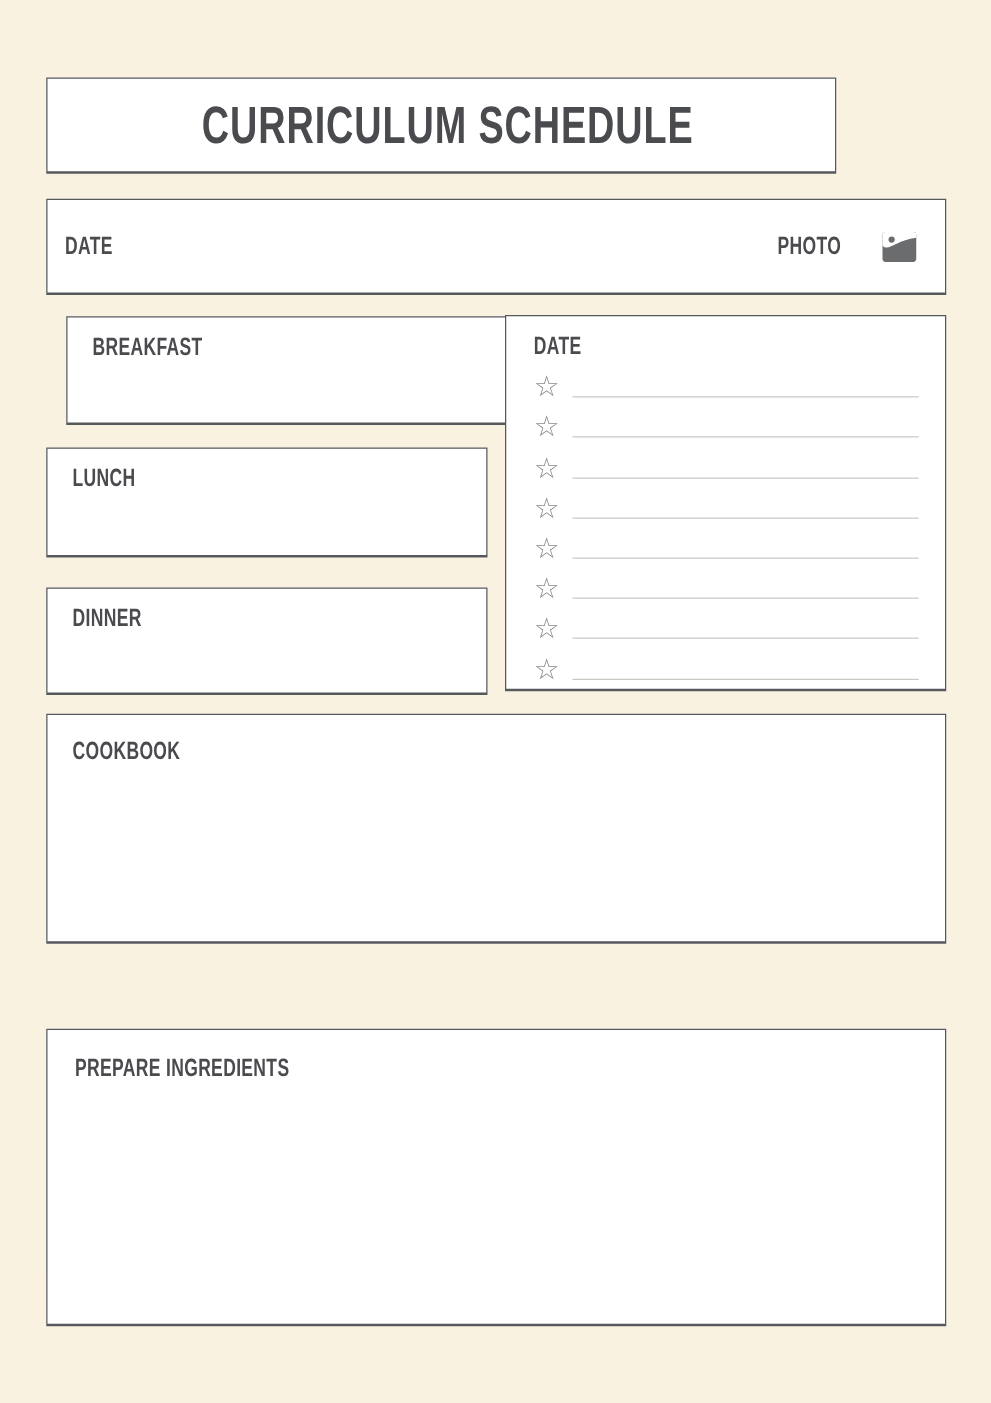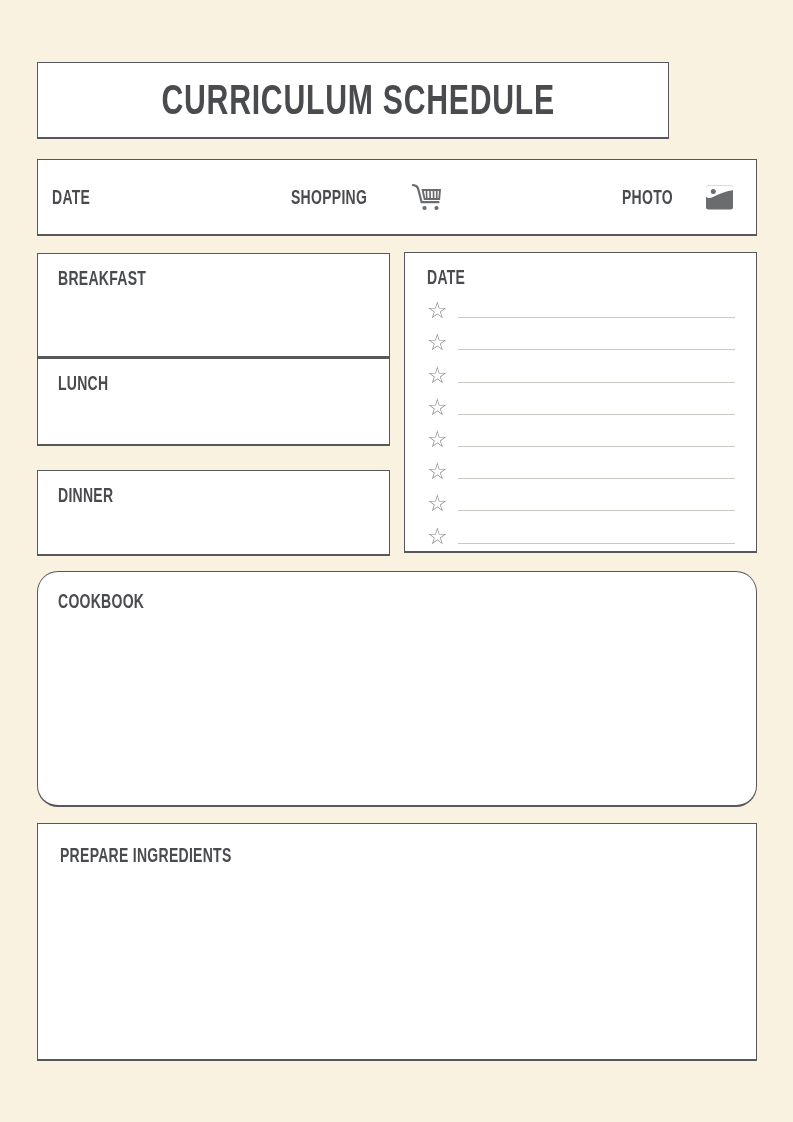--- a/index.html
+++ b/index.html
@@ -49,21 +49,21 @@
   .info-row{
     left:37px; top:159px; width:720px; height:77px;
     display:flex; align-items:center;
     padding:0 22px 0 14px;
   }
   .info-cell{flex:1; display:flex; align-items:center;}
   .info-cell.center{justify-content:center; transform:translateX(-26px);}
   .info-cell.right{justify-content:flex-end;}
   .icon-wrap{display:inline-flex; align-items:center; margin-left:10px;}
   .meal-box{left:37px; width:353px; padding:13px 0 0 20px;}
-  .meal-breakfast{top:253px; height:105px;}
+  .meal-breakfast{top:253px; height:87px;margin-left:16px;}
   .meal-lunch{top:358px; height:88px;}
   .meal-dinner{top:470px; height:86px;}
   .date-panel{
     left:404px; top:252px; width:353px; height:301px;
     padding:13px 21px 0 22px;
   }
   .checklist-rows{margin-top:3px;}
   .checklist-row{
     display:flex; align-items:flex-end;
     height:32.2px;
@@ -71,46 +71,34 @@
   .star{
     font-family:"DejaVu Sans", sans-serif;
     font-size:23px; line-height:1;
     color:var(--star);
     margin-bottom:1px;
   }
   .write-line{
     flex:1; margin-left:10px; margin-bottom:5px;
     border-bottom:1.4px solid var(--write-line);
   }
-  .cookbook-box{left:37px; top:571px; width:720px; height:236px; padding:18px 0 0 20px;border-radius:21px;}
+  .cookbook-box{left:37px; top:571px; width:720px; height:184px; padding:18px 0 0 20px;}
   .prepare-box{left:37px; top:823px; width:720px; height:238px; padding:20px 12px 0 22px;}
   svg{display:block;}
 </style>
 </head>
 <body>
 
 <section class="box title-box">
   <h1 class="page-title">CURRICULUM SCHEDULE</h1>
 </section>
 
 <section class="box info-row">
   <div class="info-cell">
     <span class="lbl">DATE</span>
-  </div>
-  <div class="info-cell center">
-    <span class="lbl">SHOPPING</span>
-    <span class="icon-wrap">
-      <svg width="33" height="30" viewBox="0 0 33 30" fill="none">
-        <path d="M3 3.2 C6.2 3.4 7.6 4.6 8.3 7.2 L11.6 20.2 L28.5 20.2" stroke="#6B6C6E" stroke-width="2.2" stroke-linecap="round" fill="none"></path>
-        <path d="M12.6 8 L30 8 L29.2 17 L14.6 17 Z" stroke="#6B6C6E" stroke-width="1.9" fill="none"></path>
-        <path d="M16.4 8 L16.8 17 M20 8 L20.2 17 M23.5 8 L23.6 17 M26.8 8 L26.7 17" stroke="#6B6C6E" stroke-width="1.7"></path>
-        <circle cx="14.5" cy="26" r="2.1" fill="#6B6C6E"></circle>
-        <circle cx="26.5" cy="26" r="2.1" fill="#6B6C6E"></circle>
-      </svg>
-    </span>
   </div>
   <div class="info-cell right">
     <span class="lbl">PHOTO</span>
     <span class="icon-wrap">
       <svg width="29" height="27" viewBox="0 0 29 27">
         <rect x="1" y="1.5" width="27" height="24" rx="2.5" fill="#6B6C6E"></rect>
         <path d="M1 12.5 C6 17.5 11 8.5 28 6.2 L28 4 A2.5 2.5 0 0 0 25.5 1.5 L3.5 1.5 A2.5 2.5 0 0 0 1 4 Z" fill="#FFFFFF"></path>
         <circle cx="8.3" cy="7.6" r="2.5" fill="#6B6C6E"></circle>
       </svg>
     </span>

